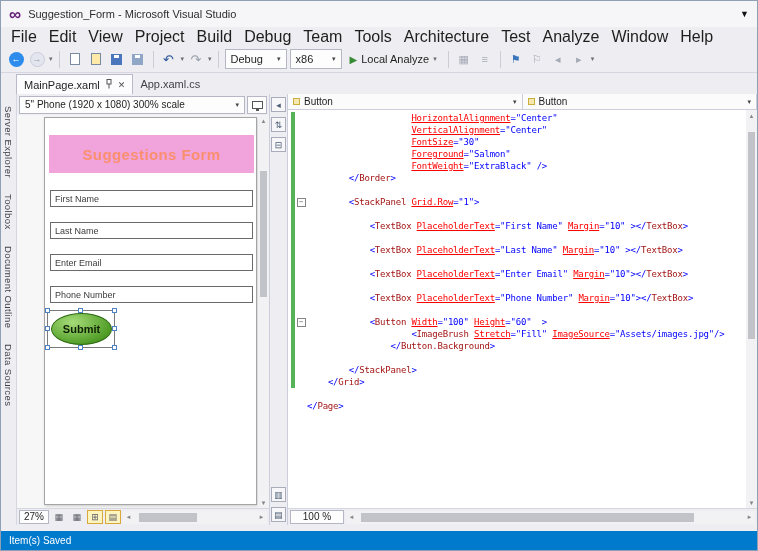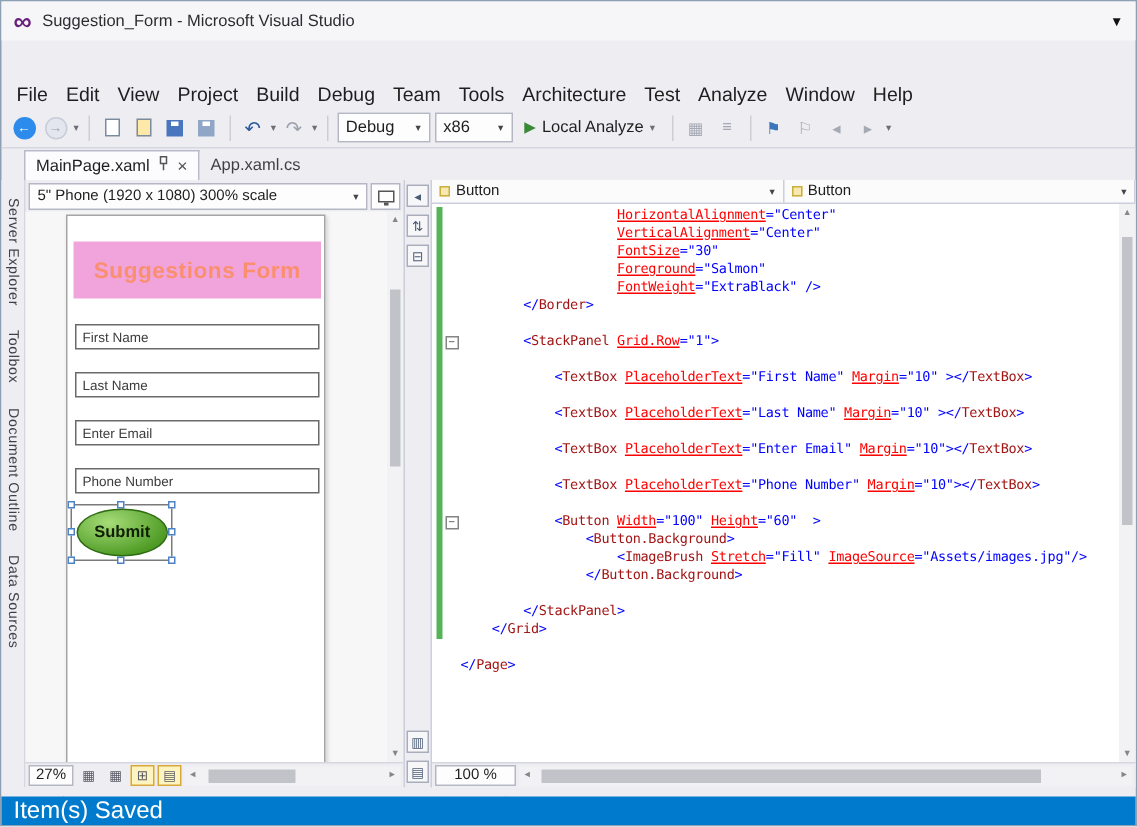--- a/index.html
+++ b/index.html
@@ -7,21 +7,21 @@
   body{font-family:"Liberation Sans",sans-serif;background:#fff;color:#1e1e1e;}
   #app{width:758px;height:551px;border:1px solid #8fa0b5;background:#eeeef2;display:flex;flex-direction:column;}
 
   
   .titlebar{height:26px;display:flex;align-items:center;padding:0 8px;background:#f6f6f9;flex:0 0 auto;}
   .vslogo{color:#68217a;font-weight:bold;font-size:17px;margin-right:7px;line-height:1;}
   .title{font-size:11px;color:#2d2d30;}
   .win-caret{margin-left:auto;font-size:9px;color:#111;}
 
   
-  .menubar{height:19px;display:flex;align-items:center;padding:0 4px;font-size:13px;flex:0 0 auto;margin-top:26px;}
+  .menubar{height:19px;display:flex;align-items:center;padding:0 4px;font-size:16px;flex:0 0 auto;}
   .menu-item{padding:1px 6px;cursor:default;}
 
   
   .toolbar{height:27px;display:flex;align-items:center;padding:0 6px;gap:3px;border-bottom:1px solid #d6d6e0;flex:0 0 auto;}
   .tb-sep{width:1px;height:17px;background:#cdcdd6;margin:0 3px;}
   .tb-btn{height:20px;min-width:18px;display:flex;align-items:center;justify-content:center;font-size:11px;color:#4b5c74;}
   .circ{width:15px;height:15px;border-radius:50%;display:flex;align-items:center;justify-content:center;font-size:9px;}
   .circ.back{background:#2d8ceb;color:#fff;}
   .circ.fwd{background:#e4e6ef;color:#9aa0ad;border:1px solid #c9ccd8;}
   .mini-caret{font-size:7px;color:#6d6d75;}
@@ -53,21 +53,21 @@
 
   
   .designer{width:253px;display:flex;flex-direction:column;background:#eeeef2;border-left:1px solid #d6d6e0;flex:0 0 auto;min-height:0;}
   .devbar{height:21px;display:flex;align-items:center;gap:2px;padding:1px 2px;flex:0 0 auto;}
   .device-combo{flex:1;font-size:10px;height:18px;}
   .dev-btn{width:20px;height:18px;border:1px solid #b5b8c4;background:#fdfdfe;display:flex;align-items:center;justify-content:center;}
   .monitor{width:11px;height:8px;border:1px solid #555;position:relative;}
   .monitor::after{content:"";position:absolute;left:3px;right:3px;bottom:-3px;height:2px;background:#555;}
   .surface-row{flex:1;display:flex;min-height:0;}
   .surface{flex:1;background:#f7f7f7;position:relative;overflow:hidden;}
-  .canvas{position:absolute;left:27px;top:2px;width:173px;height:388px;background:#fff;border:1px solid #a5a5a5;box-shadow:1px 1px 3px rgba(0,0,0,.18);}
+  .canvas{position:absolute;left:27px;top:2px;width:213px;height:388px;background:#fff;border:1px solid #a5a5a5;box-shadow:1px 1px 3px rgba(0,0,0,.18);}
   .form-header{position:absolute;left:4px;right:2px;top:17px;height:38px;background:var(--form-header-bg);display:flex;align-items:center;justify-content:center;}
   .form-title{font-size:15px;font-weight:bold;color:var(--form-title);letter-spacing:.4px;}
   .tbx{position:absolute;left:5px;right:3px;height:17px;border:1px solid #6a6a6a;background:#fff;font-size:9px;color:#3c3c3c;padding:3px 0 0 4px;}
   .adorner{position:absolute;left:2px;top:192px;width:68px;height:38px;border:1px solid #7a7a7a;}
   .handle{position:absolute;width:5px;height:5px;background:#fff;border:1px solid #4d82c4;}
   .submit-btn{position:absolute;left:3px;top:2px;width:61px;height:32px;border-radius:50%;border:1px solid #2e6b12;background:radial-gradient(ellipse at 35% 28%,var(--submit-green-light),var(--submit-green-dark) 75%);display:flex;align-items:center;justify-content:center;font-size:11px;font-weight:bold;color:#102005;}
 
   
   .vscroll{width:11px;background:#f2f2f4;display:flex;flex-direction:column;align-items:center;flex:0 0 auto;}
   .vscroll .arr{height:11px;font-size:6px;color:#868686;display:flex;align-items:center;justify-content:center;width:100%;}
@@ -103,21 +103,21 @@
   .fold-box{width:9px;height:9px;border:1px solid #848484;background:#fff;font-size:7px;line-height:7px;text-align:center;color:#555;}
   .code-text{white-space:pre;}
   .tk-t{color:#000;}
   .tk-d{color:var(--tok-delimiter);}
   .tk-e{color:var(--tok-element);}
   .tk-a{color:var(--tok-attribute);text-decoration:underline;}
   .tk-v{color:var(--tok-value);}
 
   
   .statusgap{height:6px;background:#eeeef2;flex:0 0 auto;}
-  .statusbar{height:19px;background:var(--accent);color:#fff;display:flex;align-items:center;padding:0 8px;font-size:16px;flex:0 0 auto;}
+  .statusbar{height:19px;background:var(--accent);color:#fff;display:flex;align-items:center;padding:0 8px;font-size:10px;flex:0 0 auto;}
 </style>
 </head>
 <body>
 
 <div id="app">
 
   <div class="titlebar">
     <span class="vslogo">∞</span>
     <span class="title">Suggestion_Form - Microsoft Visual Studio</span>
     <span class="win-caret">▼</span>
@@ -389,25 +389,20 @@
             <div class="code-row">
               <span class="chg on"></span>
               <span class="fold">
                 <span class="fold-box">−</span>
               </span>
               <span class="code-text"><span class="tk-t">            </span><span class="tk-d">&lt;</span><span class="tk-e">Button</span><span class="tk-t"> </span><span class="tk-a">Width</span><span class="tk-d">=</span><span class="tk-v">"100"</span><span class="tk-t"> </span><span class="tk-a">Height</span><span class="tk-d">=</span><span class="tk-v">"60"</span><span class="tk-t">  </span><span class="tk-d">&gt;</span></span>
             </div>
             <div class="code-row">
               <span class="chg on"></span>
               <span class="fold"></span>
-              <span class="code-text"><span class="tk-t">                </span><span class="tk-d">&lt;</span><span class="tk-e">Button.Background</span><span class="tk-d">&gt;</span></span>
-            </div>
-            <div class="code-row">
-              <span class="chg on"></span>
-              <span class="fold"></span>
               <span class="code-text"><span class="tk-t">                    </span><span class="tk-d">&lt;</span><span class="tk-e">ImageBrush</span><span class="tk-t"> </span><span class="tk-a">Stretch</span><span class="tk-d">=</span><span class="tk-v">"Fill"</span><span class="tk-t"> </span><span class="tk-a">ImageSource</span><span class="tk-d">=</span><span class="tk-v">"Assets/images.jpg"</span><span class="tk-d">/&gt;</span></span>
             </div>
             <div class="code-row">
               <span class="chg on"></span>
               <span class="fold"></span>
               <span class="code-text"><span class="tk-t">                </span><span class="tk-d">&lt;/</span><span class="tk-e">Button.Background</span><span class="tk-d">&gt;</span></span>
             </div>
             <div class="code-row">
               <span class="chg on"></span>
               <span class="fold"></span>

